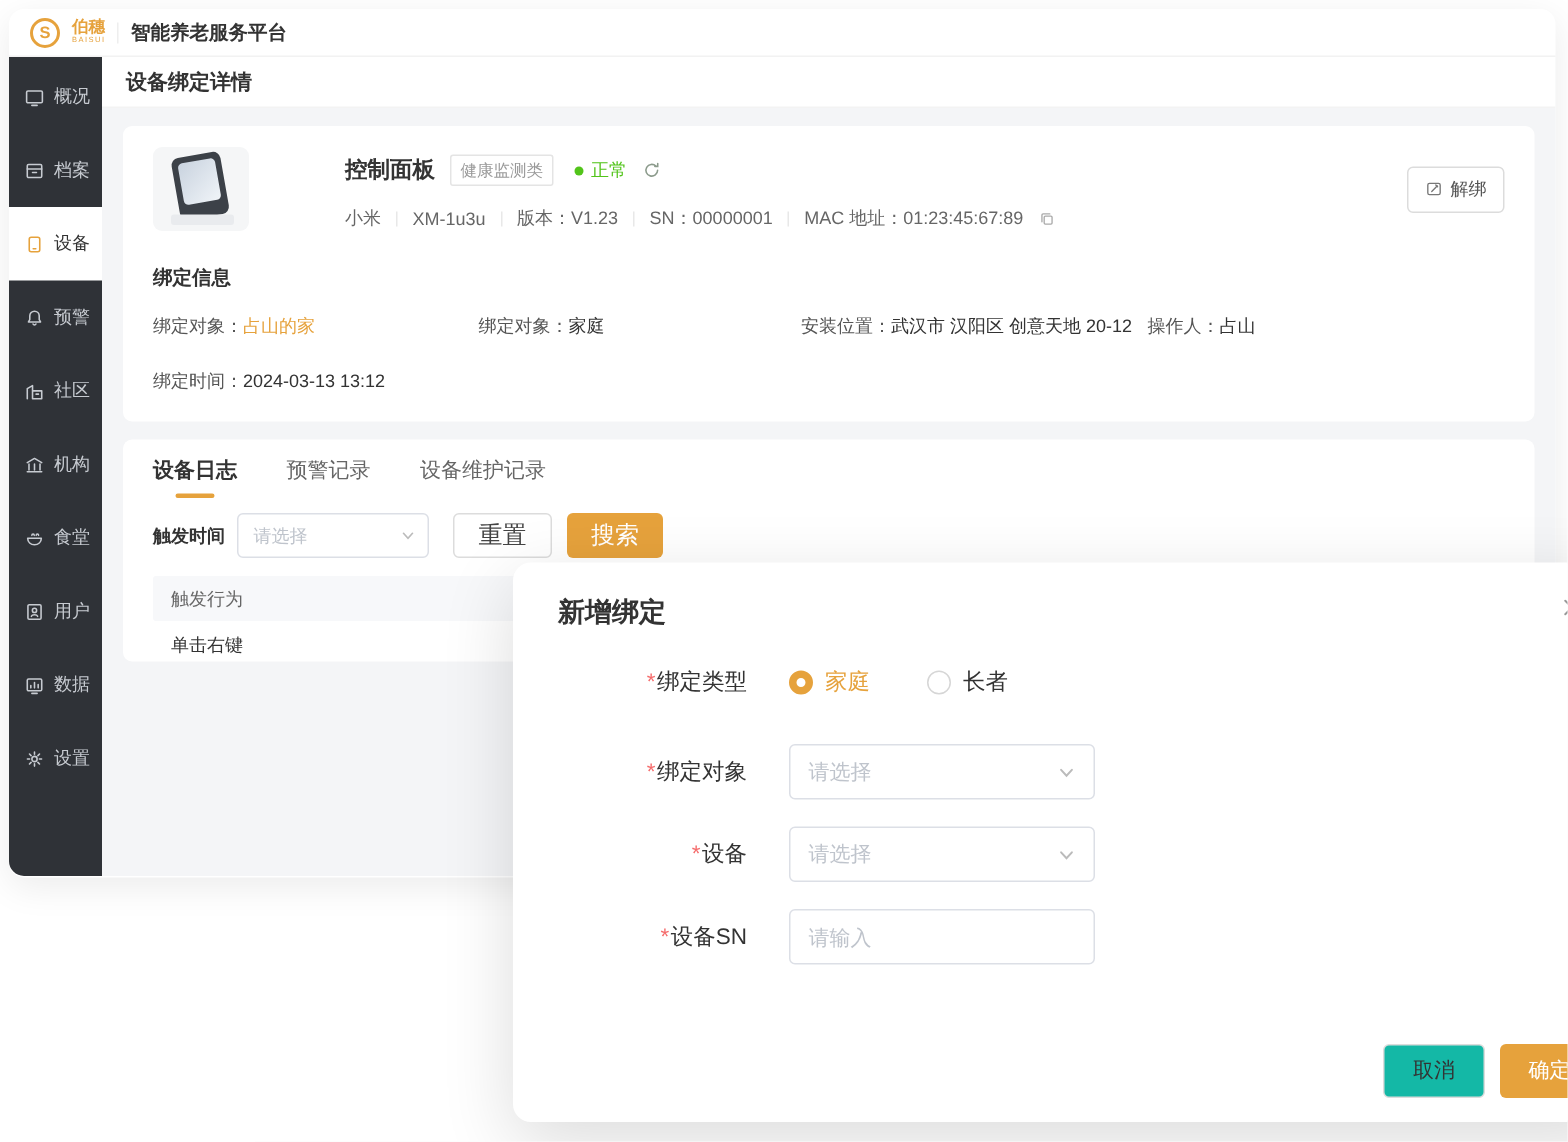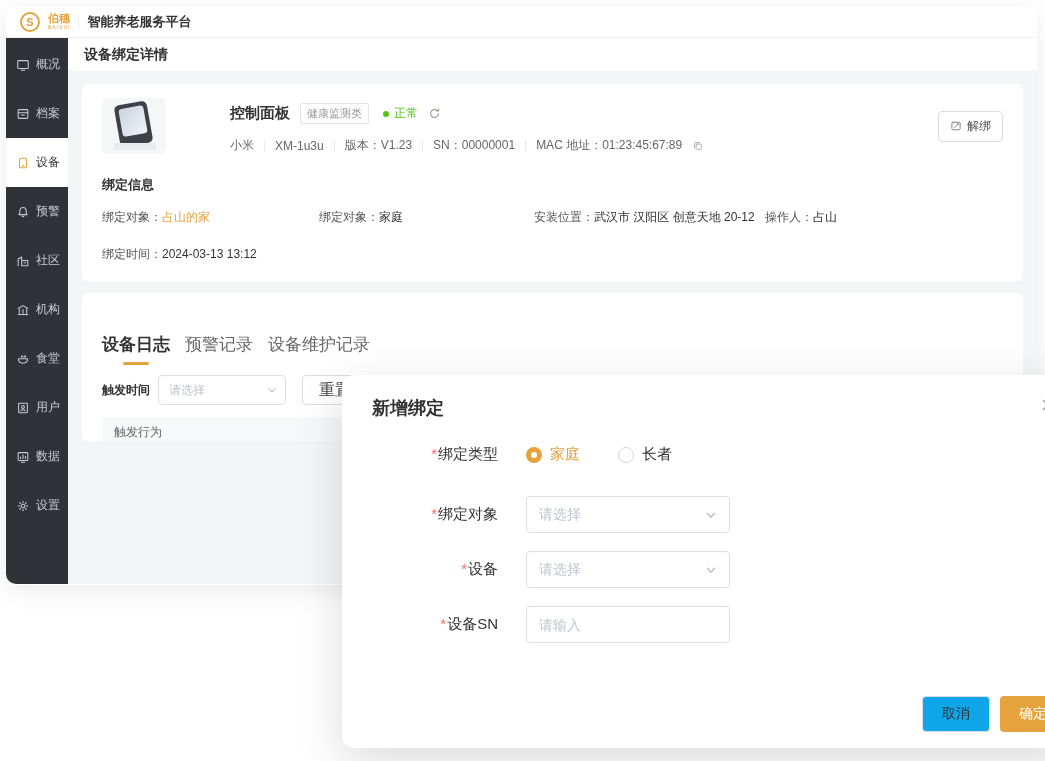--- a/index.html
+++ b/index.html
@@ -71,21 +71,21 @@
             border-radius:4px; padding:6px 11px; font-size:12px; color:#555; background:#fff; cursor:pointer; }
   .unbind svg { width:12px; height:12px; color:#777; }
 
   .sec-title { font-size:13px; font-weight:bold; color:#333; margin-top:22px; }
   .info-grid { display:grid; grid-template-columns:217px 215px 231px 1fr; margin-top:15px; row-gap:20px;
                font-size:12px; color:#555; }
   .ival { color:#333; }
   .ival.link { color:#E6A23C; cursor:pointer; }
 
   .card2 { padding:12px 20px 16px; height:148px; overflow:hidden; position:relative; }
-  .tabs { display:flex; gap:15px; font-size:17px; color:#666;margin-top:28px; }
+  .tabs { display:flex; gap:33px; font-size:14px; color:#666; }
   .tab { padding-bottom:9px; position:relative; cursor:pointer; }
   .tab.active { color:#333; font-weight:bold; }
   .tab.active::after { content:""; position:absolute; left:50%; transform:translateX(-50%); bottom:0;
                        width:26px; height:3px; border-radius:2px; background:#E6A23C; }
   .filter { display:flex; align-items:center; margin-top:10px; font-size:12px; color:#333; }
   .flabel { font-weight:bold; }
   .select { width:128px; height:30px; border:1px solid #DCDFE6; border-radius:4px; display:flex; align-items:center;
             justify-content:space-between; padding:0 8px 0 10px; color:#BFC4CC; margin-left:8px; background:#fff; cursor:pointer; }
   .select svg { width:10px; height:10px; color:#BBB; }
   .btn { height:30px; padding:0 16px; border-radius:4px; font-size:16px; display:flex; align-items:center; cursor:pointer; }
@@ -121,21 +121,21 @@
   .radio .rlbl.on { color:#E6A23C; }
   .radio .rlbl.off { color:#333; }
   .m-select { width:204px; height:37px; border:1px solid #DCDFE6; border-radius:4px; display:flex; align-items:center;
               justify-content:space-between; padding:0 12px; color:#BFC4CC; font-size:14px; background:#fff; cursor:pointer; }
   .m-select svg { width:12px; height:12px; color:#BBB; }
   .m-input { width:204px; height:37px; border:1px solid #DCDFE6; border-radius:4px; padding:0 12px;
              font-size:14px; color:#333; outline:none; font-family:inherit; }
   .m-input::placeholder { color:#BFC4CC; }
   .m-footer { position:absolute; right:16px; bottom:16px; display:flex; gap:10px; }
   .m-btn { height:36px; padding:0 19px; border-radius:4px; font-size:14px; display:flex; align-items:center; cursor:pointer; }
-  .m-cancel { border:1px solid #DCDCDC; background:#0ea5e9; color:#333; }
+  .m-cancel { border:1px solid #DCDCDC; background:#14b8a6; color:#333; }
   .m-confirm { background:#E6A23C; color:#fff; border:none; }
 </style>
 </head>
 <body>
 
 <div class="stage">
   <div class="window">
 
     <div class="hdr">
       <div class="hdr-left">

